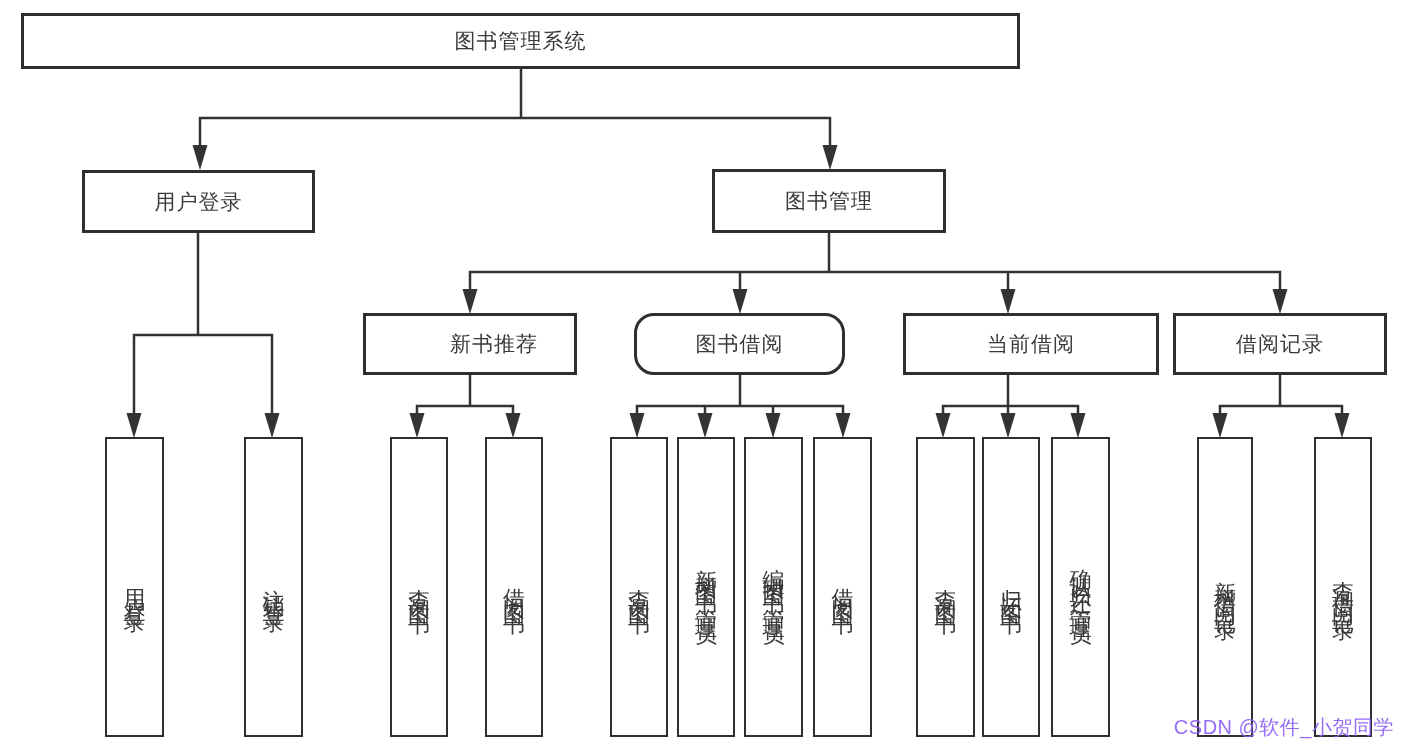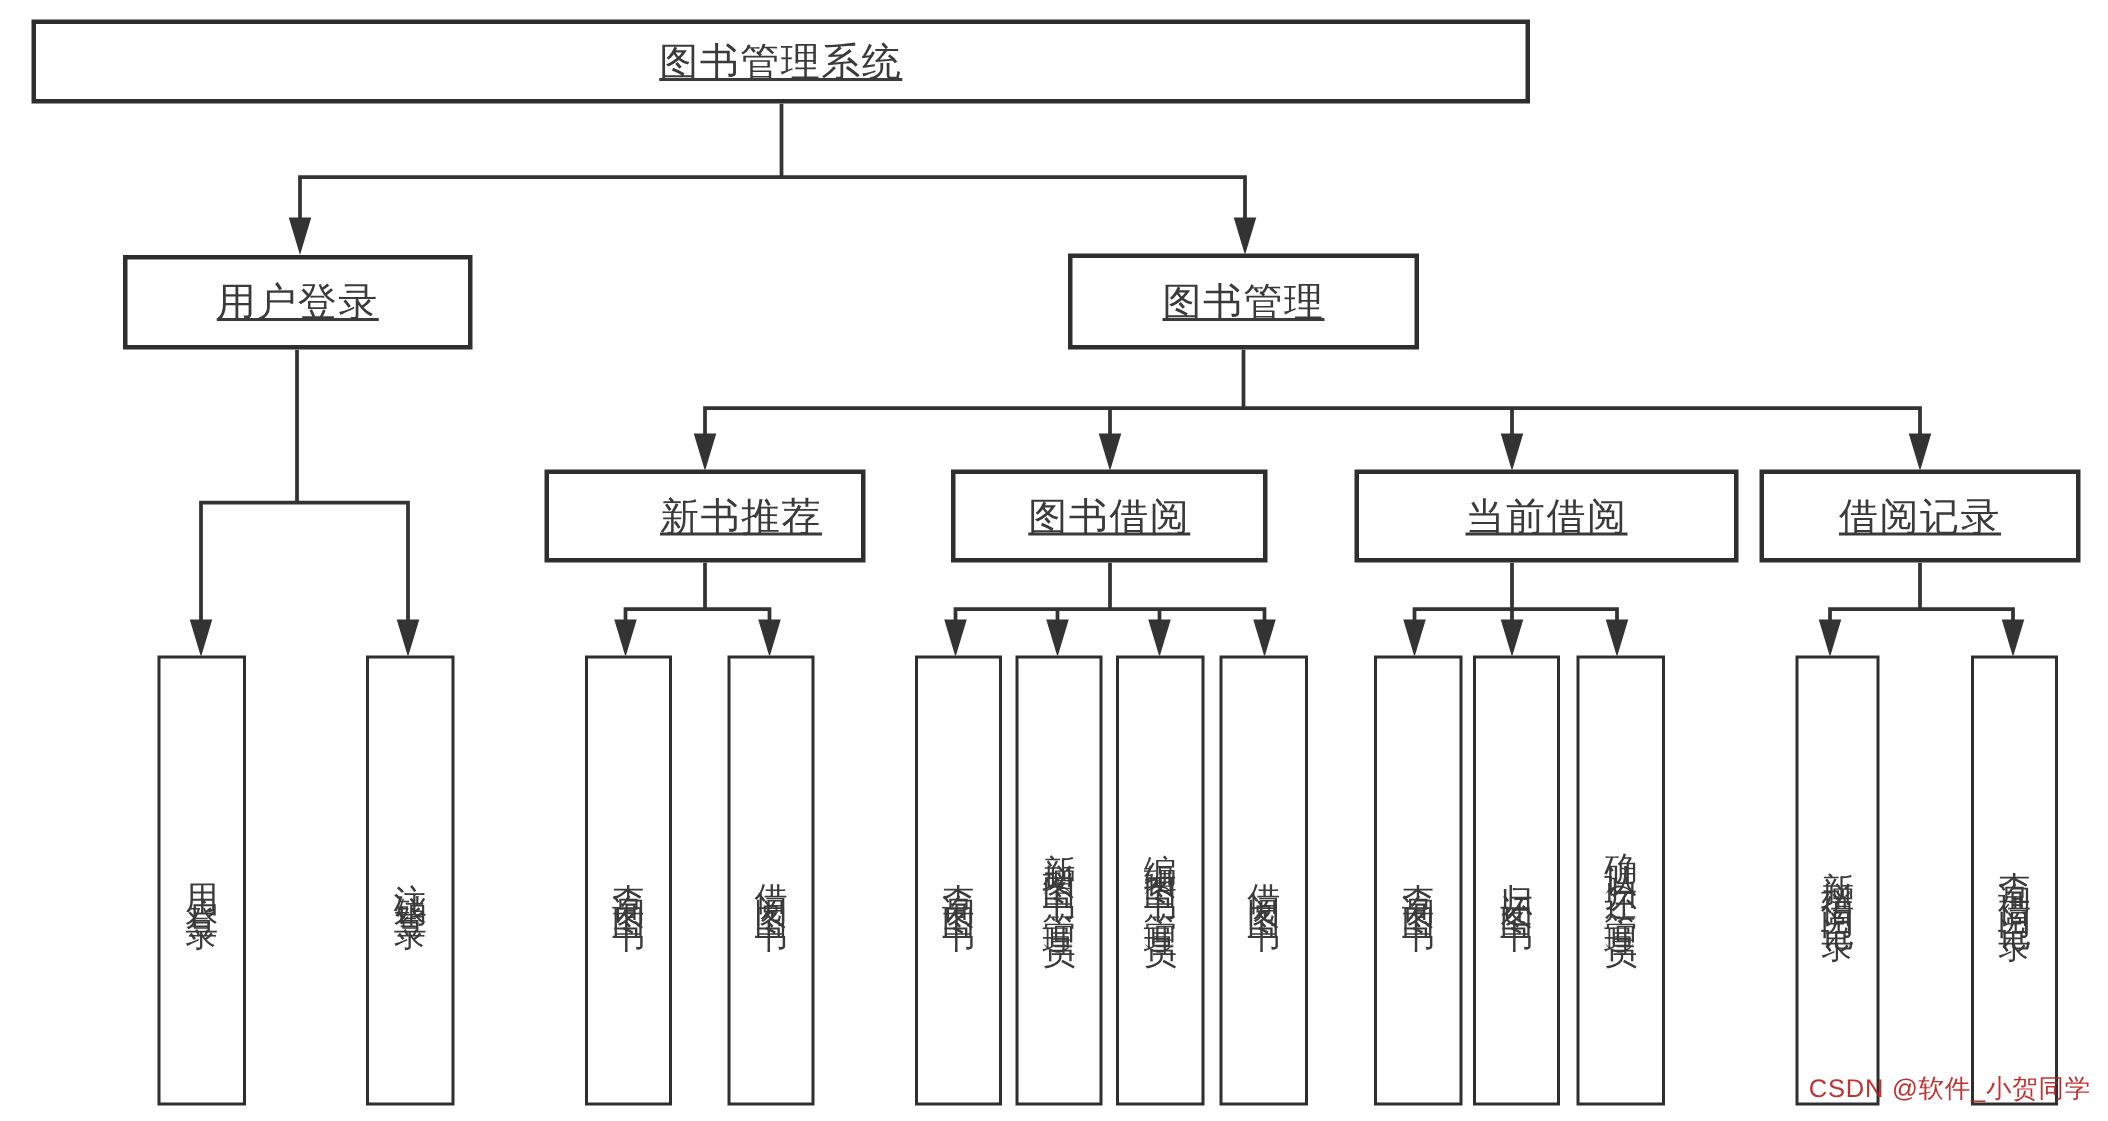--- a/index.html
+++ b/index.html
@@ -18,26 +18,25 @@
     z-index: 1;
   }
   .box-h {
     position: absolute;
     box-sizing: border-box;
     border: 3px solid #2e2e2e;
     background: #ffffff;
     display: flex;
     align-items: center;
     justify-content: center;
-    font-size: 26px;
+    font-size: 21px;
     letter-spacing: 1px;
     color: #3a3a3a;
     z-index: 2;
     white-space: nowrap;
-    text-decoration: underline;
   }
   .box-v {
     position: absolute;
     box-sizing: border-box;
     border: 2.5px solid #2e2e2e;
     background: #ffffff;
     display: flex;
     align-items: center;
     justify-content: center;
     top: 437px;
@@ -49,22 +48,22 @@
     text-orientation: mixed;
     font-size: 22px;
     letter-spacing: 8px;
     color: #3a3a3a;
     line-height: 1;
   }
   .watermark {
     position: absolute;
     top: 714px;
     right: 11px;
-    font-size: 17px;
-    color: #b91c1c;
+    font-size: 20px;
+    color: #8b5cf6;
     opacity: 0.9;
     z-index: 5;
     white-space: nowrap;
     letter-spacing: 0.5px;
   }
 </style>
 </head>
 <body>
 
 <div class="stage">
@@ -121,21 +120,21 @@
       <polygon points="1334.5,413 1349.5,413 1342,438"></polygon>
     </g>
   </svg>
 
   <div class="box-h" style="left:21px; top:13px; width:999px; height:56px;">图书管理系统</div>
 
   <div class="box-h" style="left:82px; top:170px; width:233px; height:63px;">用户登录</div>
   <div class="box-h" style="left:712px; top:169px; width:234px; height:64px;">图书管理</div>
 
   <div class="box-h" style="left:363px; top:313px; width:214px; height:62px;padding-left:48px;">新书推荐</div>
-  <div class="box-h" style="left:634px; top:313px; width:211px; height:62px;">图书借阅</div>
+  <div class="box-h" style="left:634px; top:313px; width:211px; height:62px;border-radius:20px;">图书借阅</div>
   <div class="box-h" style="left:903px; top:313px; width:256px; height:62px;">当前借阅</div>
   <div class="box-h" style="left:1173px; top:313px; width:214px; height:62px;">借阅记录</div>
 
   <div class="box-v" style="left:105px; width:59px;">
     <span class="vtext">用户登录</span>
   </div>
   <div class="box-v" style="left:244px; width:59px;">
     <span class="vtext">注销登录</span>
   </div>
 

